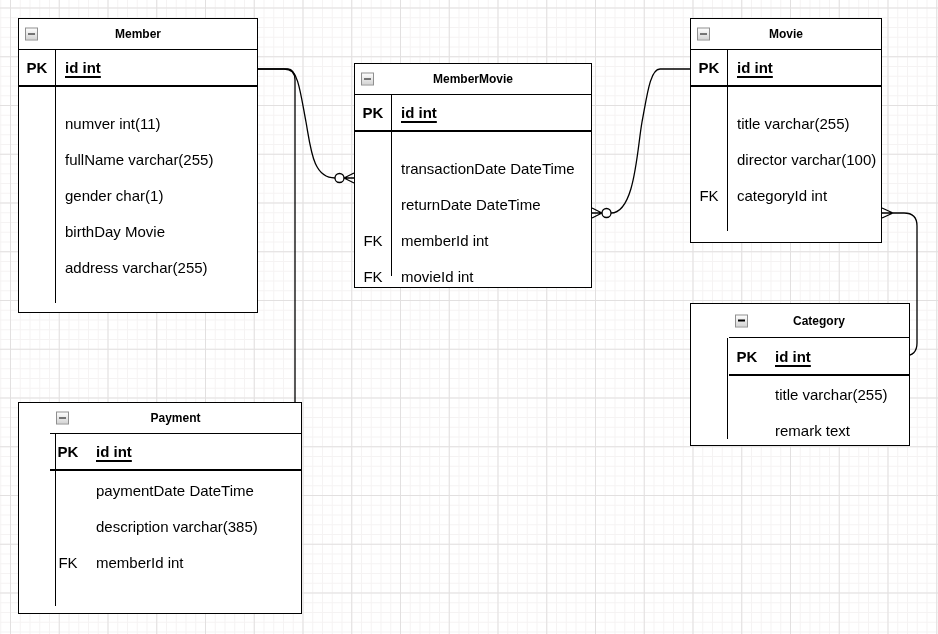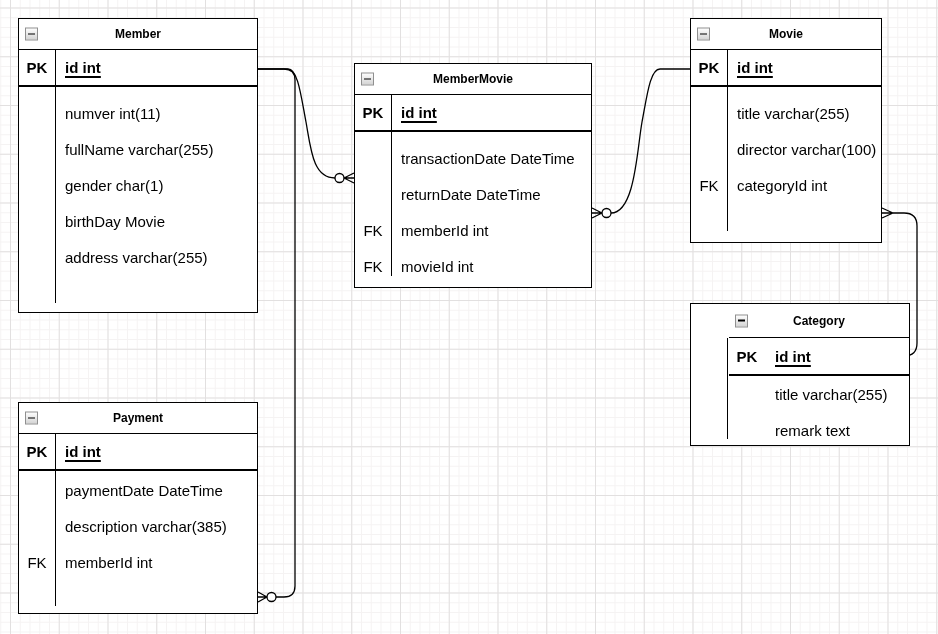--- a/index.html
+++ b/index.html
@@ -63,38 +63,38 @@
     font-weight: bold;
     font-size: 15px;
   }
   .kcell { width: 36px; flex: none; text-align: center; }
   .vcell { padding-left: 10px; white-space: nowrap; }
   .pkrow .vcell {
     text-decoration: underline;
     text-decoration-thickness: 1.5px;
     text-underline-offset: 3px;
   }
-  .tbody { padding-top: 8px; overflow: hidden; }
+  .tbody { padding-top: 18px; overflow: hidden; }
   .trow { height: 36px; display: flex; align-items: center; font-size: 15px; }
 
   .divider { position: absolute; left: 36px; width: 1.4px; background: #000; top: 31px; bottom: 9px; }
 
   .membermovie .divider, .movie .divider { bottom: 11px; }
   .category .thead { height: 34px; }
   .category .pkrow { height: 38px; }
   .category .divider { top: 34px; bottom: 6px; }
   .category .tbody { padding-top: 0; }
   .payment .divider { bottom: 7px; }
   .payment .tbody { padding-top: 1px; }
 
   .member      { left: 18px;  top: 18px;  width: 240px; height: 295px; }
   .membermovie { left: 354px; top: 18px;  width: 238px; height: 225px; margin-top: 45px; }
   .movie       { left: 690px; top: 18px;  width: 192px; height: 225px; }
   .category    { left: 690px; top: 303px; width: 220px; height: 143px; padding-left: 38px; }
-  .payment     { left: 18px;  top: 402px; width: 240px; height: 212px; }
+  .payment     { left: 18px;  top: 402px; width: 284px; height: 212px; padding-left: 31px; }
 </style>
 </head>
 <body>
 
 <div class="canvas">
 
   <svg class="edges" width="938" height="634">
 
     <g>
       <path d="M 258 69 H 288 C 298 69 301 96 306 122 C 311 150 313 178 335 178"></path>

